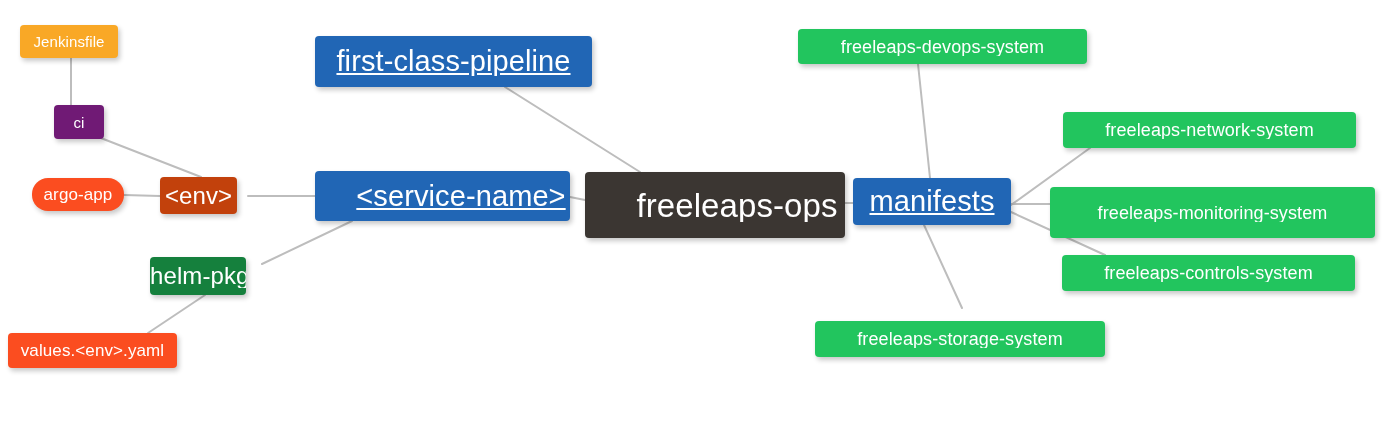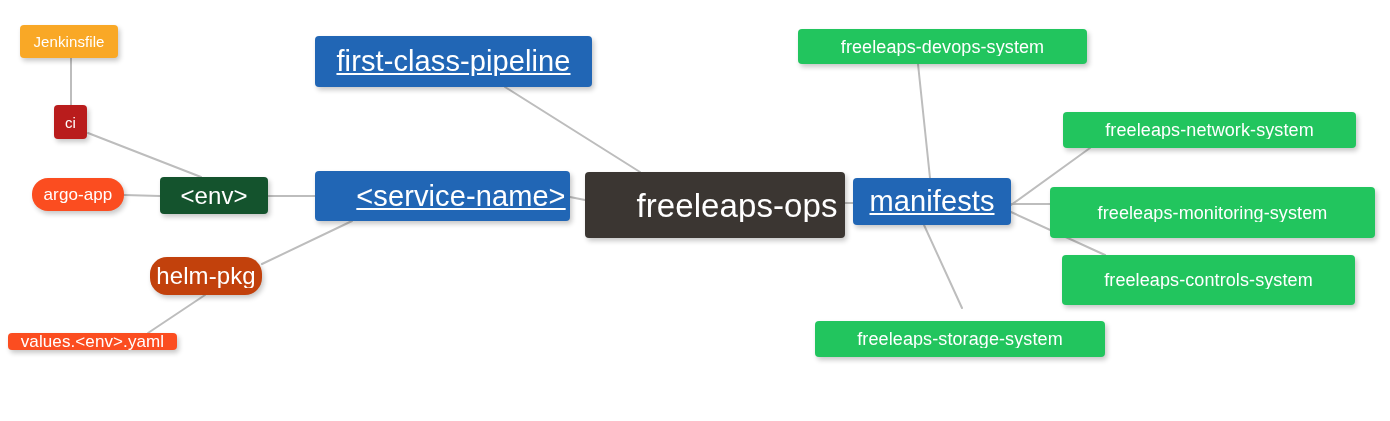--- a/index.html
+++ b/index.html
@@ -75,33 +75,33 @@
       <line x1="1011" y1="205" x2="1090" y2="148" stroke="#bdbdbd" stroke-width="2" stroke-linecap="round"></line>
       <line x1="1011" y1="204" x2="1050" y2="204" stroke="#bdbdbd" stroke-width="2" stroke-linecap="round"></line>
       <line x1="1011" y1="212" x2="1105" y2="255" stroke="#bdbdbd" stroke-width="2" stroke-linecap="round"></line>
       <line x1="924" y1="225" x2="962" y2="308" stroke="#bdbdbd" stroke-width="2" stroke-linecap="round"></line>
     </svg>
 
   <div id="node-layer">
       <div class="node tier-tiny" style="left: 20px; top: 25px; width: 98px; height: 33px; background: rgb(249, 168, 38); justify-content: flex-end;">
         <span class="node-label">Jenkinsfile</span>
       </div>
-      <div class="node tier-tiny" style="left: 54px; top: 105px; width: 33px; height: 34px; background: #b91c1c;">
+      <div class="node tier-tiny" style="left: 54px; top: 105px; width: 50px; height: 34px; background: #701a75;">
         <span class="node-label">ci</span>
       </div>
       <div class="node tier-small" style="left: 32px; top: 178px; width: 92px; height: 33px; background: rgb(251, 77, 32); border-radius: 16px;">
         <span class="node-label">argo-app</span>
       </div>
-      <div class="node tier-mid" style="left: 160px; top: 177px; width: 108px; height: 37px; background: #14532d;">
+      <div class="node tier-mid" style="left: 160px; top: 177px; width: 77px; height: 37px; background: #c2410c;">
         <span class="node-label">&lt;env&gt;</span>
       </div>
-      <div class="node tier-mid" style="left: 150px; top: 257px; width: 112px; height: 38px; background: #c2410c; border-radius: 17px;">
+      <div class="node tier-mid" style="left: 150px; top: 257px; width: 96px; height: 38px; background: #15803d;">
         <span class="node-label">helm-pkg</span>
       </div>
-      <div class="node tier-small" style="left: 8px; top: 333px; width: 169px; height: 17px; background: rgb(251, 77, 32);">
+      <div class="node tier-small" style="left: 8px; top: 333px; width: 169px; height: 35px; background: rgb(251, 77, 32);">
         <span class="node-label">values.&lt;env&gt;.yaml</span>
       </div>
       <div class="node tier-major" style="left: 315px; top: 36px; width: 277px; height: 51px; background: rgb(33, 102, 181);">
         <span class="node-label">first-class-pipeline</span>
       </div>
       <div class="node tier-major" style="left: 315px; top: 171px; width: 255px; height: 50px; background: rgb(33, 102, 181); padding-left: 37px;">
         <span class="node-label">&lt;service-name&gt;</span>
       </div>
       <div class="node tier-root" style="left: 585px; top: 172px; width: 260px; height: 66px; background: rgb(59, 54, 50); padding-left: 44px;">
         <span class="node-label">freeleaps-ops</span>
@@ -111,21 +111,21 @@
       </div>
       <div class="node tier-leaf" style="left: 798px; top: 29px; width: 289px; height: 35px; background: rgb(34, 197, 94);">
         <span class="node-label">freeleaps-devops-system</span>
       </div>
       <div class="node tier-leaf" style="left: 1063px; top: 112px; width: 293px; height: 36px; background: rgb(34, 197, 94);">
         <span class="node-label">freeleaps-network-system</span>
       </div>
       <div class="node tier-leaf" style="left: 1050px; top: 187px; width: 325px; height: 51px; background: rgb(34, 197, 94);">
         <span class="node-label">freeleaps-monitoring-system</span>
       </div>
-      <div class="node tier-leaf" style="left: 1062px; top: 255px; width: 293px; height: 50px; background: rgb(34, 197, 94);">
+      <div class="node tier-leaf" style="left: 1062px; top: 255px; width: 293px; height: 36px; background: rgb(34, 197, 94);">
         <span class="node-label">freeleaps-controls-system</span>
       </div>
       <div class="node tier-leaf" style="left: 815px; top: 321px; width: 290px; height: 36px; background: rgb(34, 197, 94);">
         <span class="node-label">freeleaps-storage-system</span>
       </div>
     </div>
 
 </div>
 
 </body></html>

